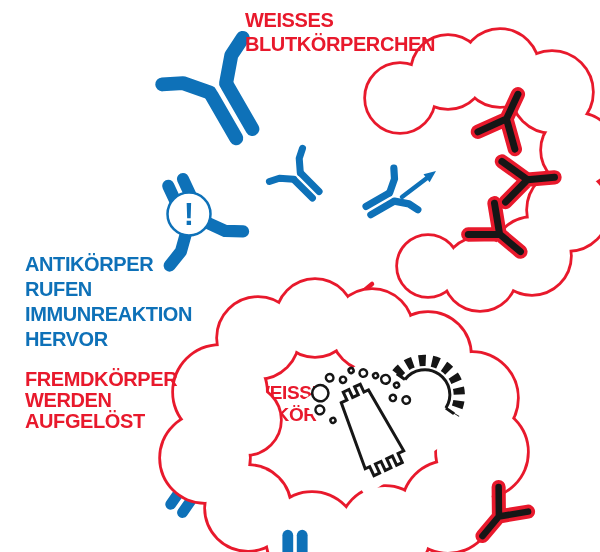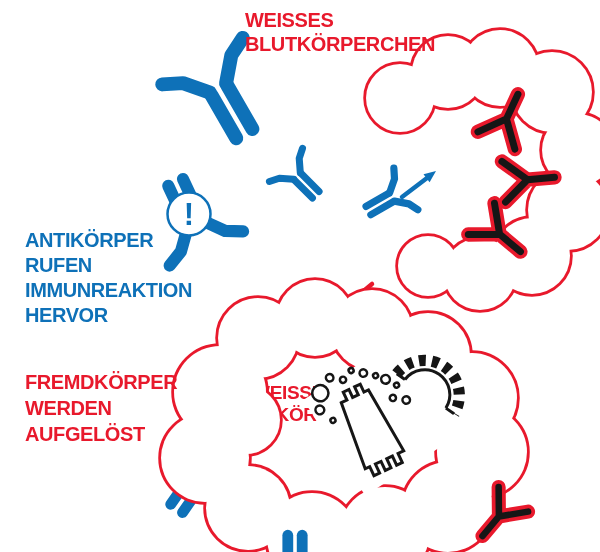--- a/index.html
+++ b/index.html
@@ -2,21 +2,21 @@
 <html style="--red: #e8192c; --blue: #0e71b8; --black: #161616; --white: #ffffff;"><head>
 <meta charset="utf-8">
 <style>
   :root{ --red:#e8192c; --blue:#0e71b8; --black:#161616; --white:#ffffff; }
   html,body{margin:0;padding:0;background:#fff;}
   #stage{position:relative;width:600px;height:552px;background:var(--white);overflow:hidden;
          font-family:"Liberation Sans",sans-serif;}
   .label{position:absolute;font-weight:700;font-size:20px;line-height:24px;
          letter-spacing:-0.4px;white-space:pre-line;}
   .label.red{color:var(--red);}
-  .label.blue{color:var(--blue);}
+  .label.blue{color:var(--blue);margin-top:24px;}
   #diagram-svg{position:absolute;left:0;top:0;}
   .cloud-stroke{fill:#fff;stroke:var(--red);stroke-width:5.5;}
   .cloud-fill{fill:#fff;stroke:none;}
   .ab{color:var(--blue);stroke-width:9;}
   .rec-outline{stroke-width:8.4;color:var(--red);}
   .rec-core{stroke-width:4.1;color:var(--black);}
   .rec-red-outline{stroke-width:8.8;color:var(--red);}
   .arrow-blue{stroke:var(--blue);stroke-width:4.5;fill:none;stroke-linecap:round;}
   .arrow-blue-head{fill:var(--blue);}
   .arrow-red{stroke:var(--red);stroke-width:4.5;fill:none;stroke-linecap:round;}
@@ -182,16 +182,16 @@
   </svg>
 
   <div class="label red" style="left:245px;top:8px;">WEISSES
 BLUTKÖRPERCHEN</div>
 
   <div class="label blue" style="left:25px;top:228px;line-height:25px;">ANTIKÖRPER
 RUFEN
 IMMUNREAKTION
 HERVOR</div>
 
-  <div class="label red" style="left:25px;top:369px;line-height:26px;">FREMDKÖRPER
+  <div class="label red" style="left:25px;top:369px;line-height:21px;">FREMDKÖRPER
 WERDEN
 AUFGELÖST</div>
 </div>
 
 </body></html>

